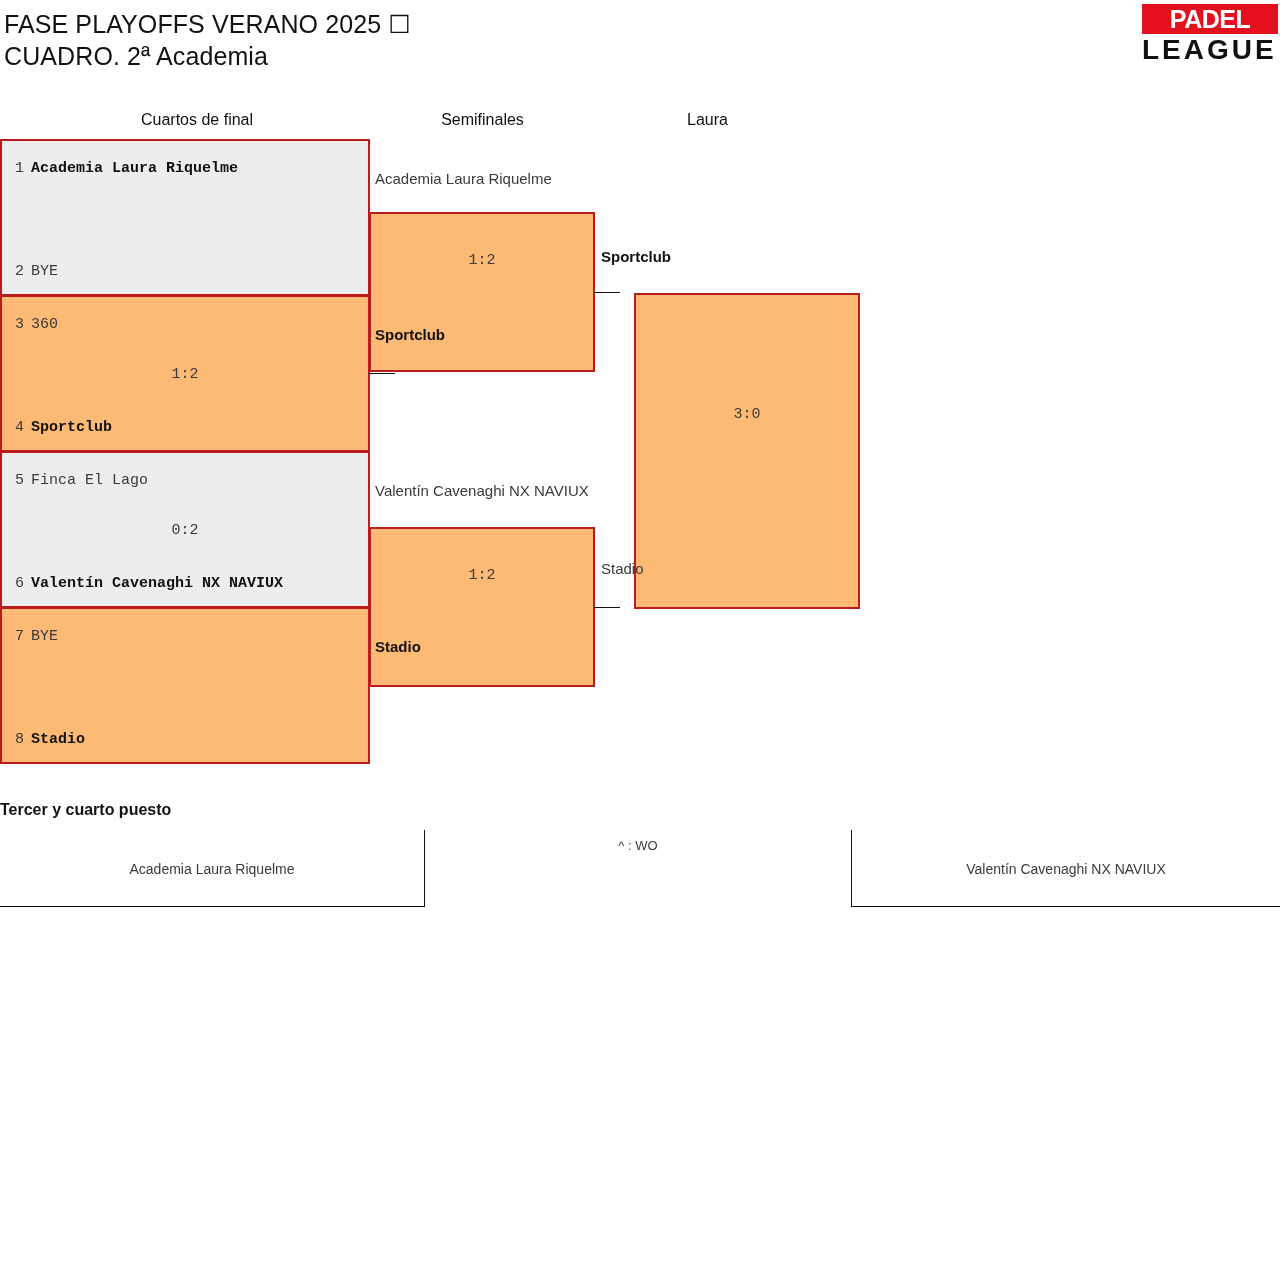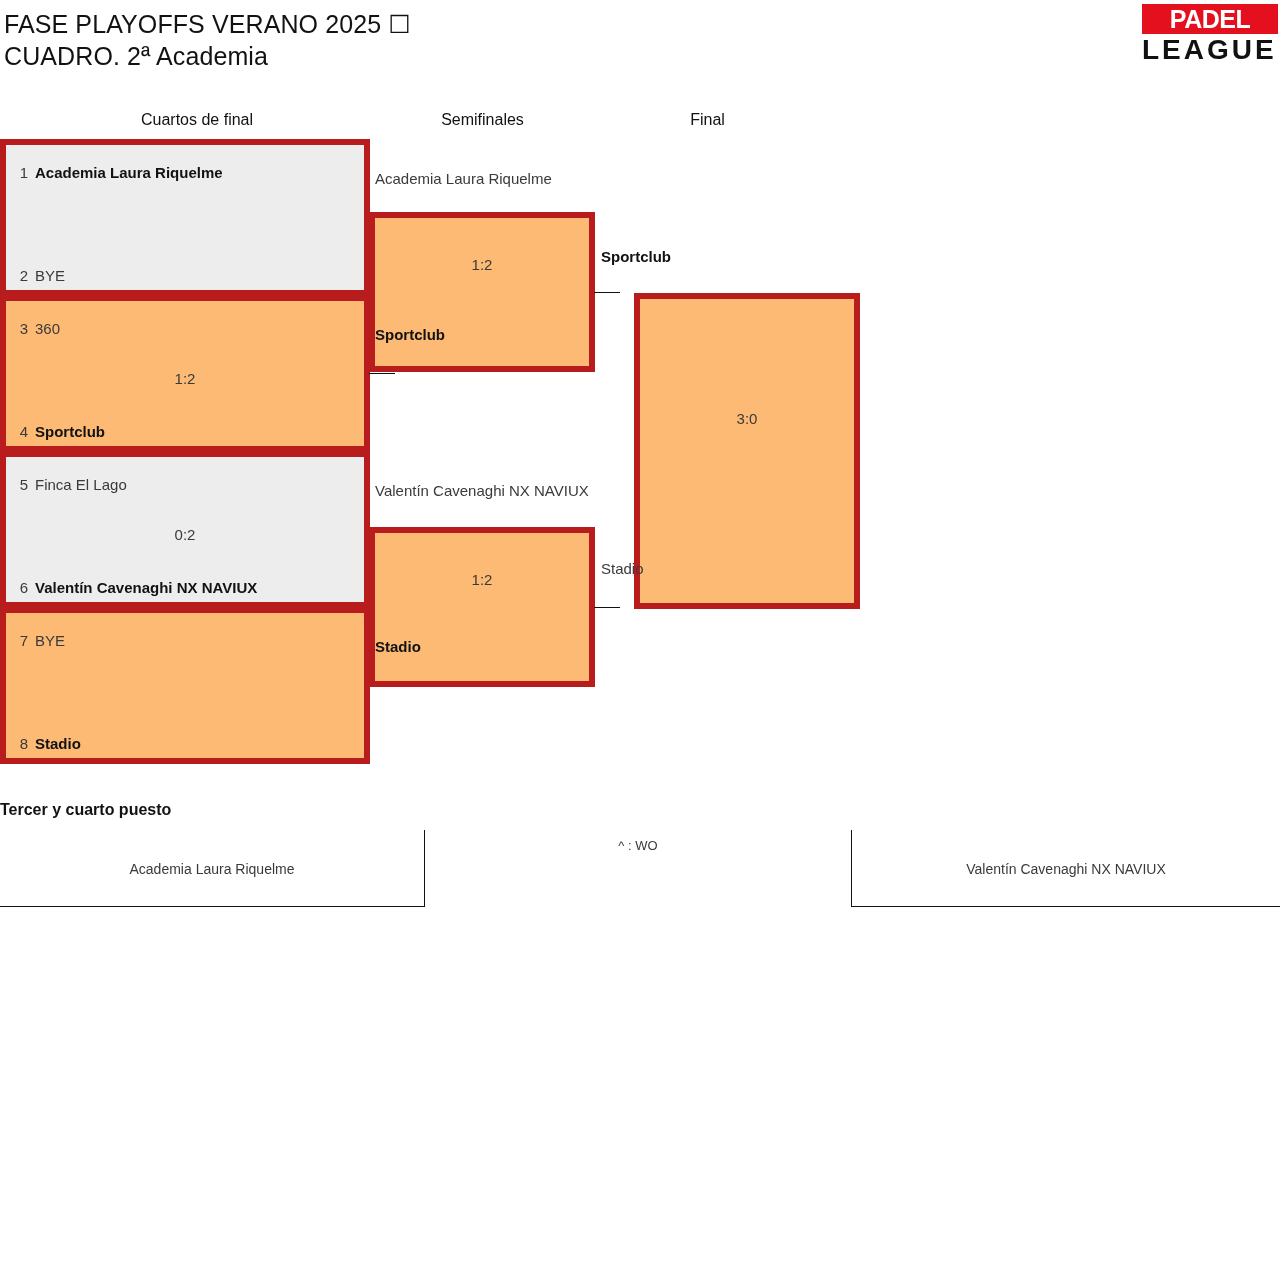--- a/index.html
+++ b/index.html
@@ -71,21 +71,22 @@
     text-align: center;
   }
   #round-header-0 { left: 0px;   width: 370px; margin-left: 12px; }
   #round-header-1 { left: 370px; width: 225px; }
   #round-header-2 { left: 595px; width: 225px; }
 
   
   .match-box {
     position: absolute;
     box-sizing: border-box;
-    border: 6px solid #b91c1c;
+    border: 2px solid #b91c1c;
+    font-family: Liberation Mono, monospace;
   }
   .match-box.shaded { background: #ededed; }
   .match-box.plain  { background: #fdba74; }
 
   
   .r1 { left: 0px; width: 370px; height: 157px; }
   #match-r1-0 { top: 139px; }
   #match-r1-1 { top: 295px; }
   #match-r1-2 { top: 451px; }
   #match-r1-3 { top: 607px; }
@@ -242,21 +243,21 @@
   <span class="line">CUADRO. 2ª Academia</span>
 </div>
 
 <div id="brand-logo">
   <div class="logo-top">PADEL TEAM</div>
   <div class="logo-bottom">LEAGUE</div>
 </div>
 
 <div class="round-header" id="round-header-0">Cuartos de final</div>
 <div class="round-header" id="round-header-1">Semifinales</div>
-<div class="round-header" id="round-header-2">Final</div>
+<div class="round-header" id="round-header-2">Laura</div>
 
 <div class="match-box r1 shaded" id="match-r1-0">
   <div class="slot top">
     <span class="seed">1</span><span class="team" style="font-weight:bold">Academia Laura Riquelme</span>
   </div>
   <div class="score-mid"></div>
   <div class="slot bottom">
     <span class="seed">2</span><span class="team" style="color:#3a3a3a">BYE</span>
   </div>
 </div>

